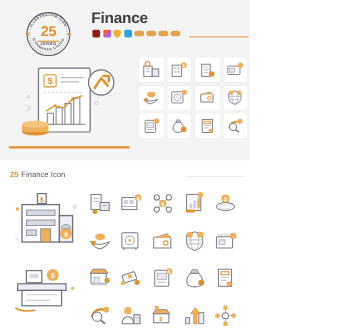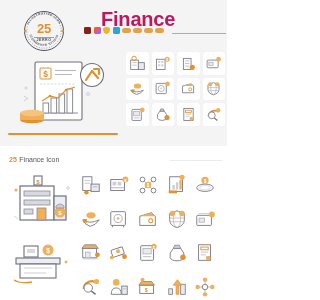--- a/index.html
+++ b/index.html
@@ -36,21 +36,21 @@
     font-size:3.6px;font-weight:bold;color:#4a4a55;letter-spacing:.5px;
   }
 
   
   .hero{position:absolute;left:16px;top:58px;width:100px;height:72px;}
   .hero svg{display:block;}
 
   
   .title{
     position:absolute;left:83px;top:8px;
-    font-size:20px;font-weight:bold;color:#be185d;letter-spacing:-.2px;margin-left:18px;
+    font-size:14px;font-weight:bold;color:#404040;letter-spacing:-.2px;
   }
 
   
   .formats{position:absolute;left:84px;top:27px;display:flex;align-items:center;gap:2.6px;}
   .app-badge{width:7px;height:7px;border-radius:1.4px;display:block;}
   .pill{width:8.4px;height:5.2px;border-radius:2.6px;display:block;}
   .fmt-rule{position:absolute;left:172px;top:33px;width:54px;height:1px;background:#dfa259;}
 
   
   .hgrid{

